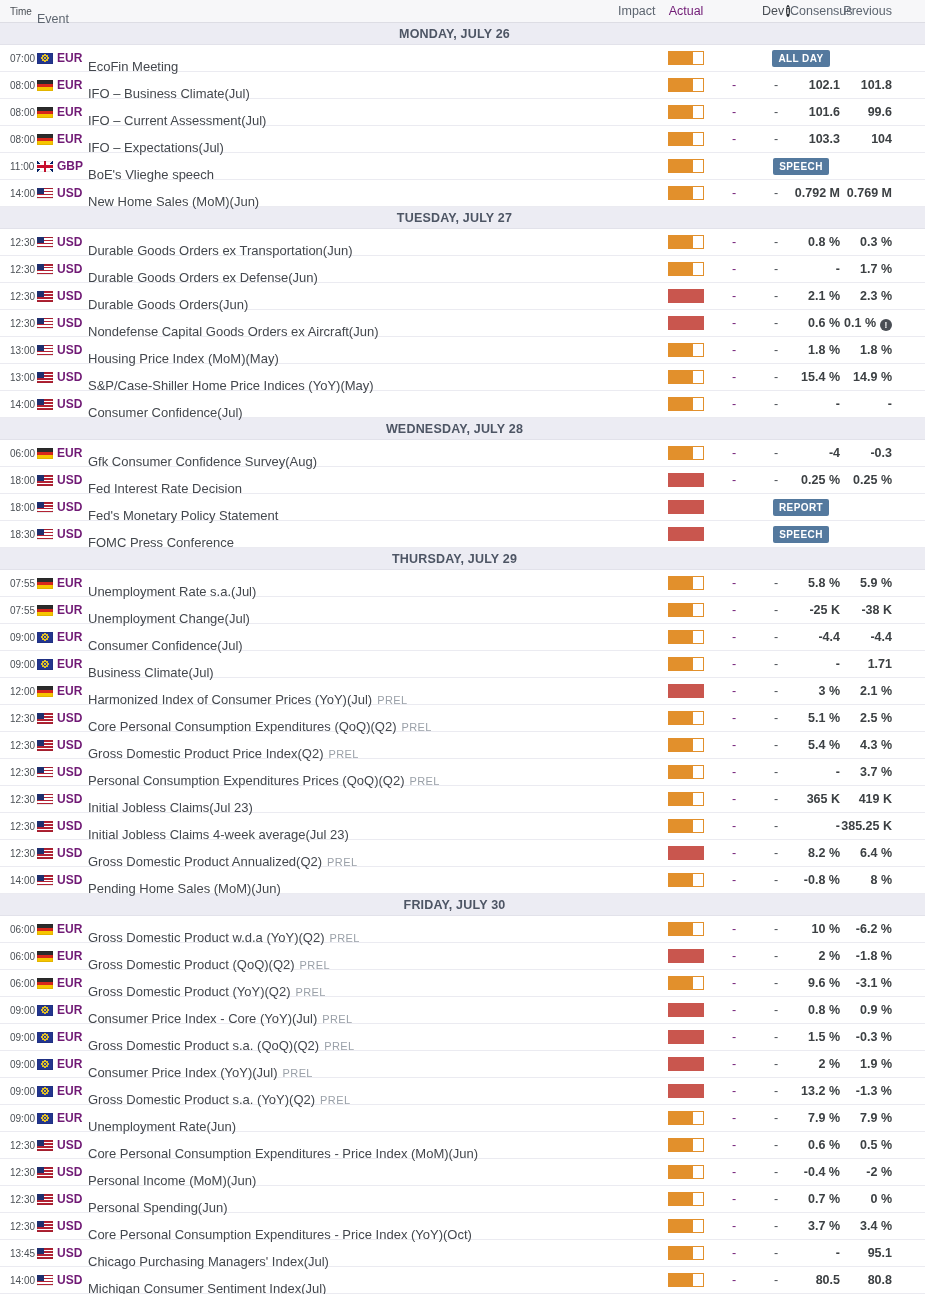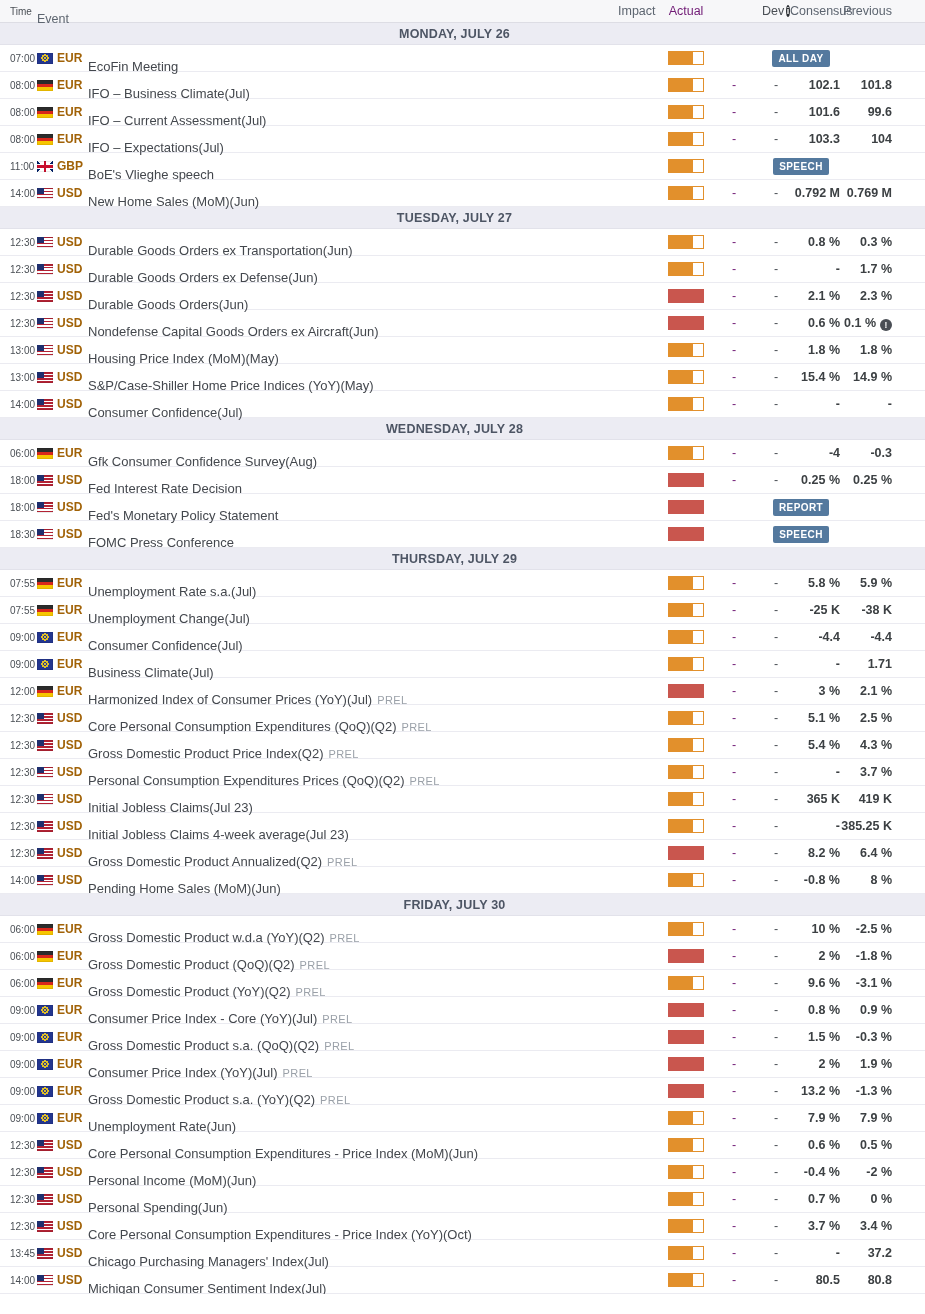--- a/index.html
+++ b/index.html
@@ -7,21 +7,21 @@
   body { width:925px; font-family:"Liberation Sans", sans-serif; color:#3c4043; }
   .cal { width:925px; }
 
   .row { display:flex; align-items:center; width:100%; padding-right:33px; background:#fff; border-bottom:1px solid #ebebf1; }
   .row.head { height:23px; background:#f7f7f9; border-bottom:1px solid #dddde4; color:#5d6570; font-size:12.5px; }
   .row.sect { height:22px; background:#ececf3; border-bottom:1px solid #e2e2ea; justify-content:center; color:#4d5564; font-weight:bold; font-size:12.5px; letter-spacing:.2px; padding-right:16px; }
   .row.event { height:27px; cursor:pointer; }
 
   .c-time  { width:37px; padding-left:10px; font-size:10px; color:#4a4f55; flex:none; }
   .c-flag  { width:20px; flex:none; display:flex; align-items:center; }
-  .c-cur   { width:31px; flex:none; font-weight:bold; font-size:12px; color:#a16207; }
+  .c-cur   { width:31px; flex:none; font-weight:bold; font-size:12px; color:#701a75; }
   .c-event { flex:1; min-width:0; font-size:13px; color:#43474d; white-space:nowrap; overflow:hidden;margin-top:16px; }
   .prel    { font-size:11px; color:#9aa0a8; margin-left:5px; letter-spacing:.4px; }
 
   .c-impact { width:46px; flex:none; padding-left:8px; }
   .c-actual { width:56px; flex:none; text-align:center; font-size:12.5px; color:#701a75; }
   .c-dev    { width:28px; flex:none; text-align:center; font-size:12.5px; color:#4a4f55; }
   .c-cons   { width:50px; flex:none; text-align:right; }
   .c-prev   { width:52px; flex:none; text-align:right; position:relative; white-space:nowrap; }
   .num      { font-weight:bold; font-size:12.5px; color:#3c4043; }
   .c-badgewrap { width:78px; flex:none; display:flex; justify-content:center; }
@@ -612,21 +612,21 @@
         <span class="c-event"><span class="nm">Gross Domestic Product w.d.a (YoY)(Q2)</span><span class="prel">PREL</span></span>
         <span class="c-impact">
           <span class="bar">
             <i class="fill"></i>
             <i class="rest"></i>
           </span>
         </span>
         <span class="c-actual">-</span>
         <span class="c-dev">-</span>
         <span class="c-cons num">10 %</span>
-        <span class="c-prev num">-2.5 %</span>
+        <span class="c-prev num">-6.2 %</span>
       </div>
       <div class="row event">
         <span class="c-time">06:00</span>
         <span class="c-flag">
           <span class="flag flag-de"></span>
         </span>
         <span class="c-cur">EUR</span>
         <span class="c-event"><span class="nm">Gross Domestic Product (QoQ)(Q2)</span><span class="prel">PREL</span></span>
         <span class="c-impact">
           <span class="bar">
@@ -823,21 +823,21 @@
         <span class="c-event"><span class="nm">Chicago Purchasing Managers' Index(Jul)</span></span>
         <span class="c-impact">
           <span class="bar">
             <i class="fill"></i>
             <i class="rest"></i>
           </span>
         </span>
         <span class="c-actual">-</span>
         <span class="c-dev">-</span>
         <span class="c-cons num">-</span>
-        <span class="c-prev num">37.2</span>
+        <span class="c-prev num">95.1</span>
       </div>
       <div class="row event">
         <span class="c-time">14:00</span>
         <span class="c-flag">
           <span class="flag flag-us"></span>
         </span>
         <span class="c-cur">USD</span>
         <span class="c-event"><span class="nm">Michigan Consumer Sentiment Index(Jul)</span></span>
         <span class="c-impact">
           <span class="bar">

